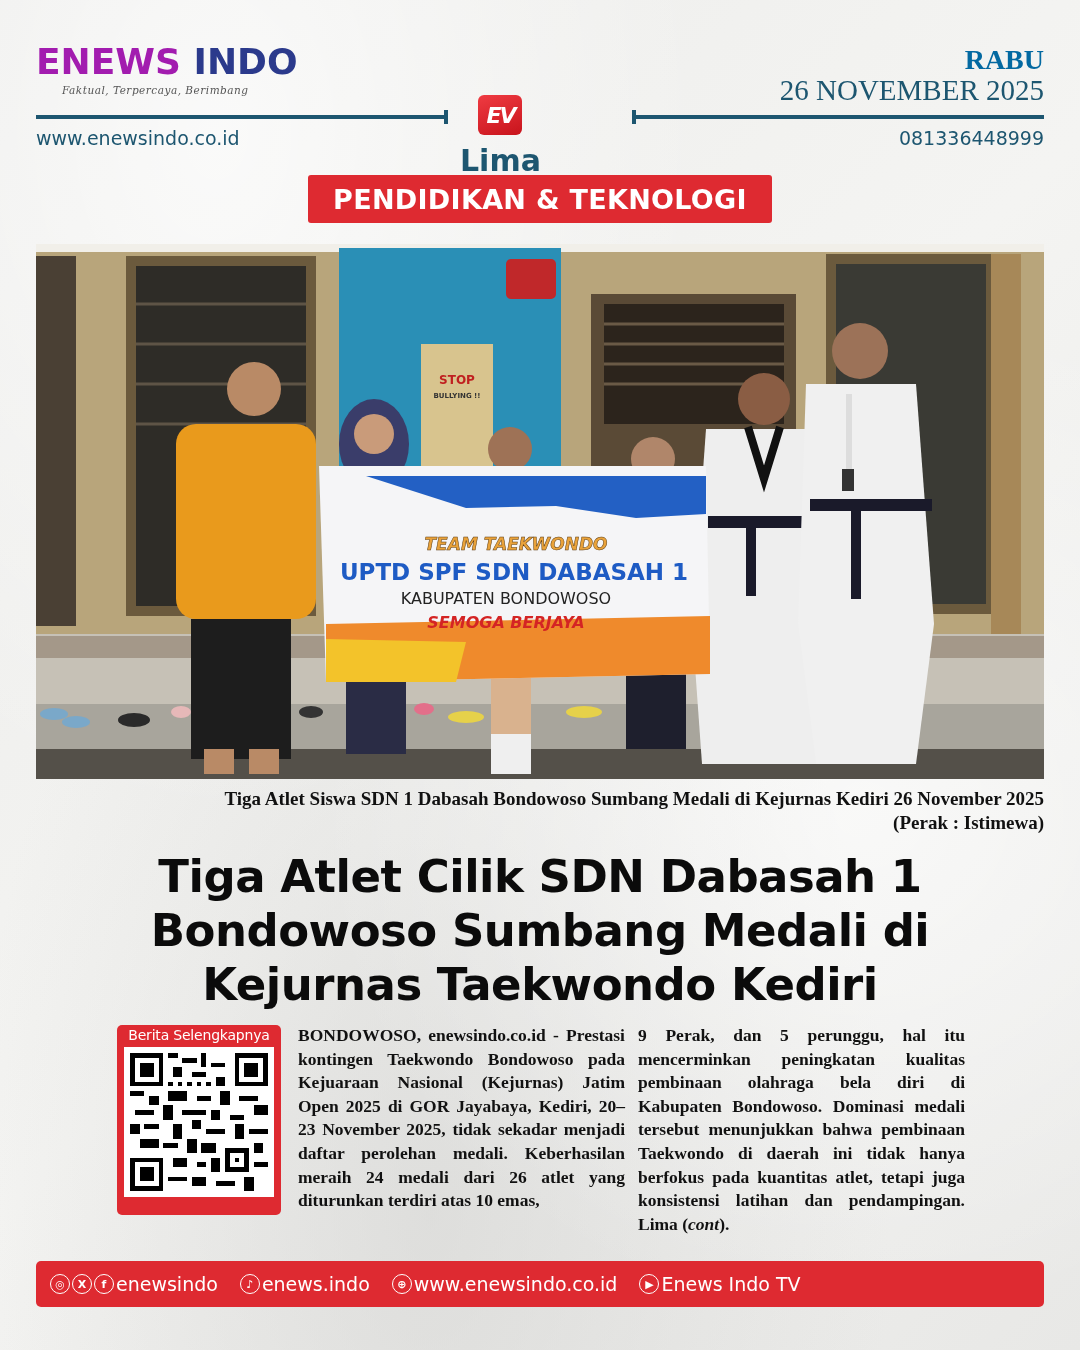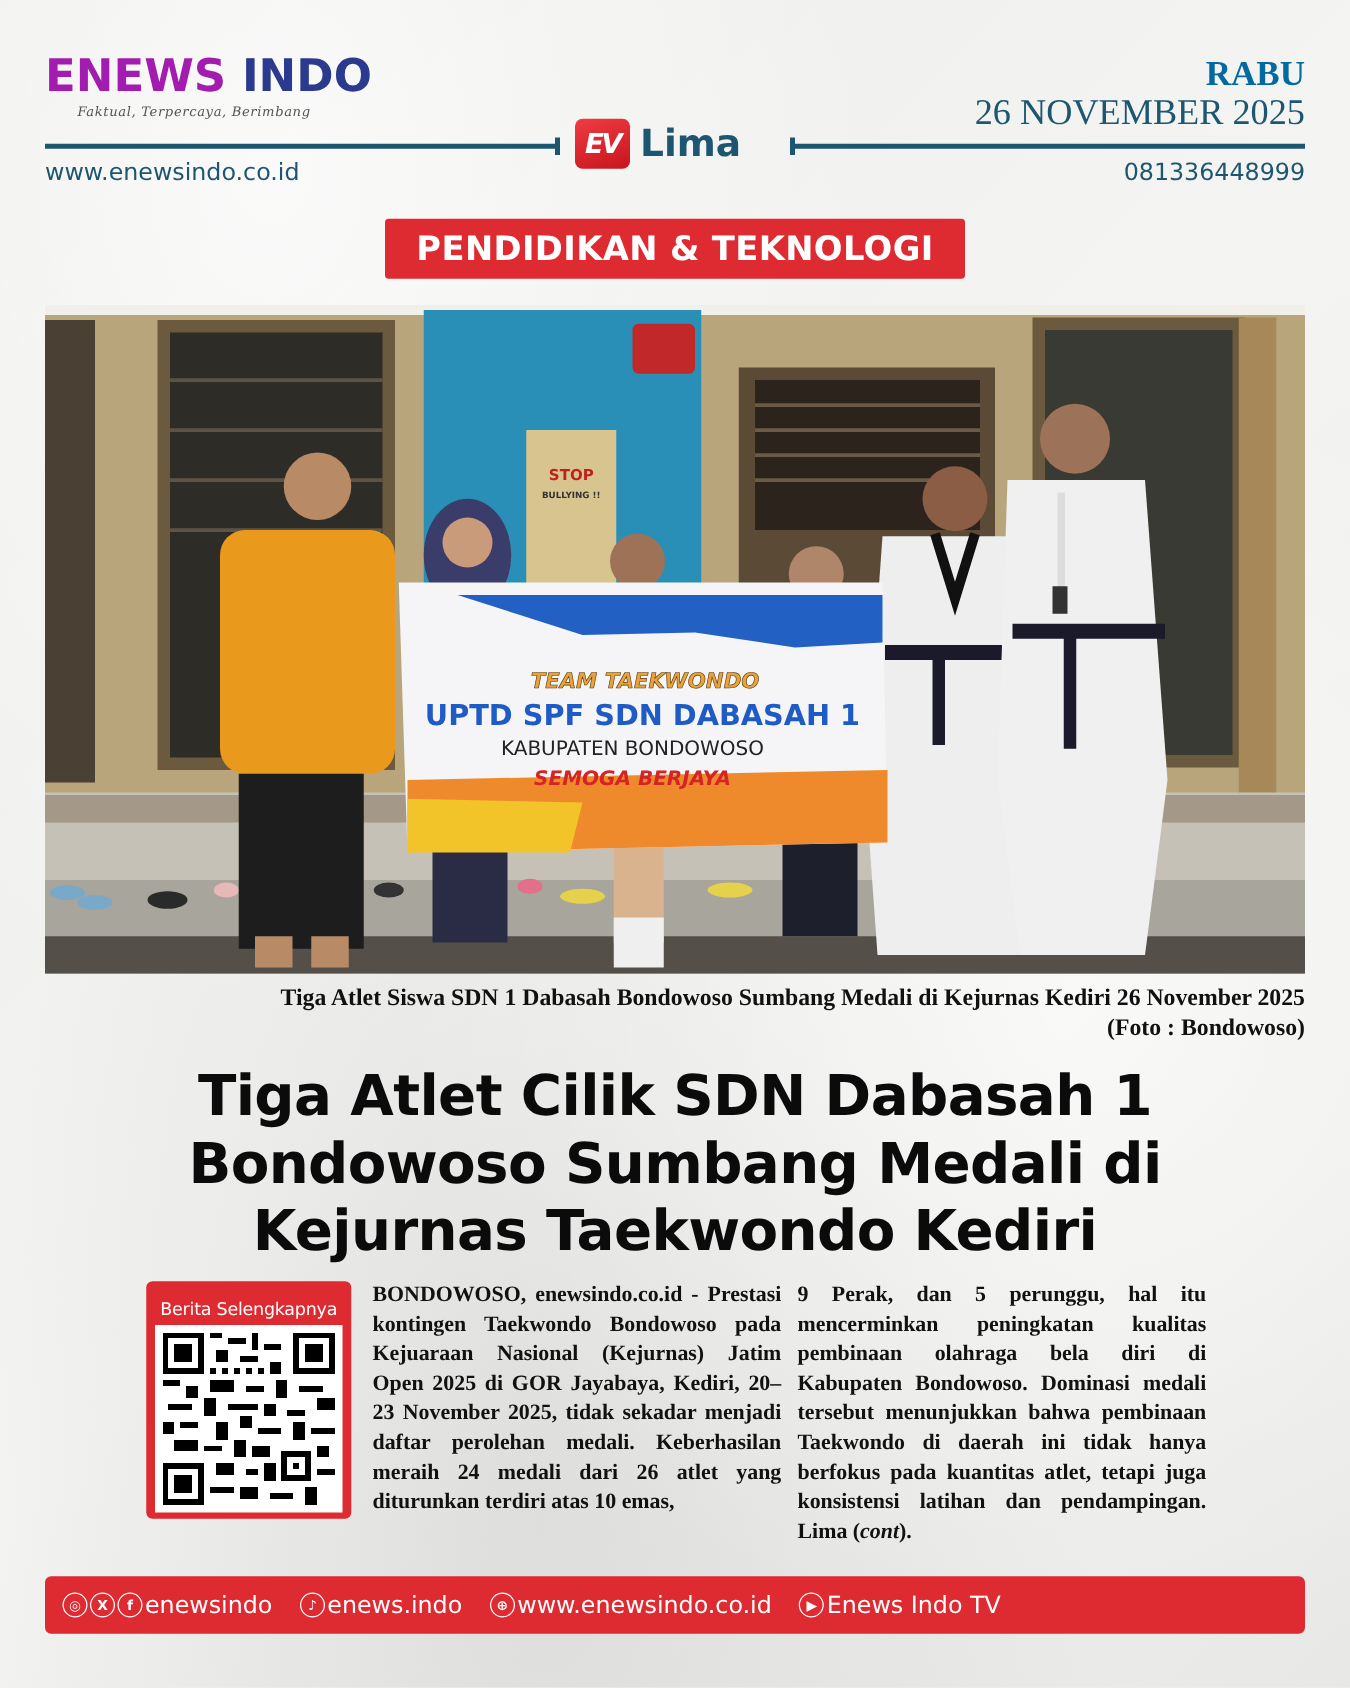--- a/index.html
+++ b/index.html
@@ -22,40 +22,40 @@
   .brand .red { color: #a21caf; }
   .brand .blue { color: #2b3a8c; }
   .tagline { left: 62px; top: 84px; font-family: "DejaVu Serif", serif; font-style: italic; font-size: 10.5px; color: #555; letter-spacing: 0.5px; }
   .rule { height: 4px; background: #1d5670; top: 115px; }
   .rule-left { left: 36px; width: 412px; }
   .rule-right { left: 632px; width: 412px; }
   .rule-cap { width: 4px; height: 14px; background: #1d5670; top: 110px; }
   .site-url { left: 36px; top: 127px; font-size: 19px; color: #1d5670; font-family: "DejaVu Sans", sans-serif; }
   .phone { right: 36px; top: 127px; font-size: 19px; color: #1d5670; font-family: "DejaVu Sans", sans-serif; }
 
-  .koran-logo { left: 460px; top: 95px; display: flex; align-items: center; gap: 8px; }
+  .koran-logo { left: 460px; top: 95px; display: flex; align-items: center; gap: 8px; flex-direction: column; }
   .ev-box { width: 44px; height: 40px; background: linear-gradient(160deg, #ef3b42, #c8141c); border-radius: 6px; color: #fff; font-weight: bold; font-size: 22px; display: flex; align-items: center; justify-content: center; font-family: "DejaVu Sans", sans-serif; letter-spacing: -2px; font-style: italic; }
   .koran-text { font-family: "DejaVu Sans", sans-serif; font-weight: bold; font-size: 30px; color: #1d5670; }
 
   .day { right: 36px; top: 46px; font-family: "Liberation Serif", serif; font-weight: bold; font-size: 28px; color: #0369a1; text-align: left; line-height: 1; }
   .date { right: 36px; top: 76px; font-family: "Liberation Serif", serif; font-size: 29px; color: #1d5670; text-align: left; line-height: 1; }
 
   
   .category { left: 308px; top: 175px; width: 464px; height: 48px; background: #de2a31; color: #fff; border-radius: 3px; display: flex; align-items: center; justify-content: center; font-family: "DejaVu Sans", sans-serif; font-weight: bold; font-size: 27px; letter-spacing: 0.3px; }
 
   
   .photo { left: 36px; top: 244px; width: 1008px; height: 535px; overflow: hidden; background: #b9a57c; }
   .photo svg { display: block; }
 
   .caption { left: 36px; top: 787px; width: 1008px; text-align: right; font-family: "Liberation Serif", serif; font-weight: bold; font-size: 19px; line-height: 24px; color: #111; }
 
   .headline { left: 60px; top: 850px; width: 960px; text-align: center; font-family: "DejaVu Sans", sans-serif; font-weight: bold; font-size: 45px; line-height: 54px; color: #0b0b0b; letter-spacing: -0.5px; }
 
   
-  .qr-card { left: 117px; top: 1025px; width: 164px; height: 190px; background: #de2a31; border-radius: 5px; padding: 13px 7px 7px 7px; }
+  .qr-card { left: 117px; top: 1025px; width: 164px; height: 190px; background: #de2a31; border-radius: 5px; padding: 0 7px 7px 7px; }
   .qr-label { color: #fff; font-size: 14px; text-align: center; font-family: "DejaVu Sans", sans-serif; height: 22px; line-height: 20px; letter-spacing: -0.2px; }
   .qr-inner { background: #fff; width: 150px; height: 150px; padding: 6px; }
 
   
   .col { top: 1024px; width: 327px; font-family: "Liberation Serif", serif; font-weight: bold; font-size: 17.5px; line-height: 23.6px; text-align: justify; color: #111; }
   .col-1 { left: 298px; }
   .col-2 { left: 638px; }
 
   
   .footer { left: 36px; top: 1261px; width: 1008px; height: 46px; background: #de2a31; border-radius: 5px; overflow: hidden; display: flex; align-items: center; }
@@ -185,21 +185,21 @@
       <text x="480" y="306" font-family="DejaVu Sans, sans-serif" font-style="italic" font-weight="bold" font-size="17" fill="#e9a23a" text-anchor="middle" stroke="#5a3a10" stroke-width="0.5">TEAM TAEKWONDO</text>
       <text x="478" y="336" font-family="DejaVu Sans, sans-serif" font-weight="bold" font-size="23" fill="#1e5bc4" text-anchor="middle">UPTD SPF SDN DABASAH 1</text>
       <text x="470" y="360" font-family="DejaVu Sans, sans-serif" font-size="16" fill="#222" text-anchor="middle">KABUPATEN BONDOWOSO</text>
       <text x="470" y="384" font-family="DejaVu Sans, sans-serif" font-style="italic" font-weight="bold" font-size="16" fill="#d42424" text-anchor="middle">SEMOGA BERJAYA</text>
     </g>
   </svg>
 </div>
 
 <div class="abs caption">
   <div>Tiga Atlet Siswa SDN 1 Dabasah Bondowoso Sumbang Medali di Kejurnas Kediri 26 November 2025</div>
-  <div>(Foto : Bondowoso)</div>
+  <div>(Perak : Istimewa)</div>
 </div>
 
 <div class="abs headline">
   <div>Tiga Atlet Cilik SDN Dabasah 1</div>
   <div>Bondowoso Sumbang Medali di</div>
   <div>Kejurnas Taekwondo Kediri</div>
 </div>
 
 <div class="abs qr-card">
   <div class="qr-label">Berita Selengkapnya</div>

